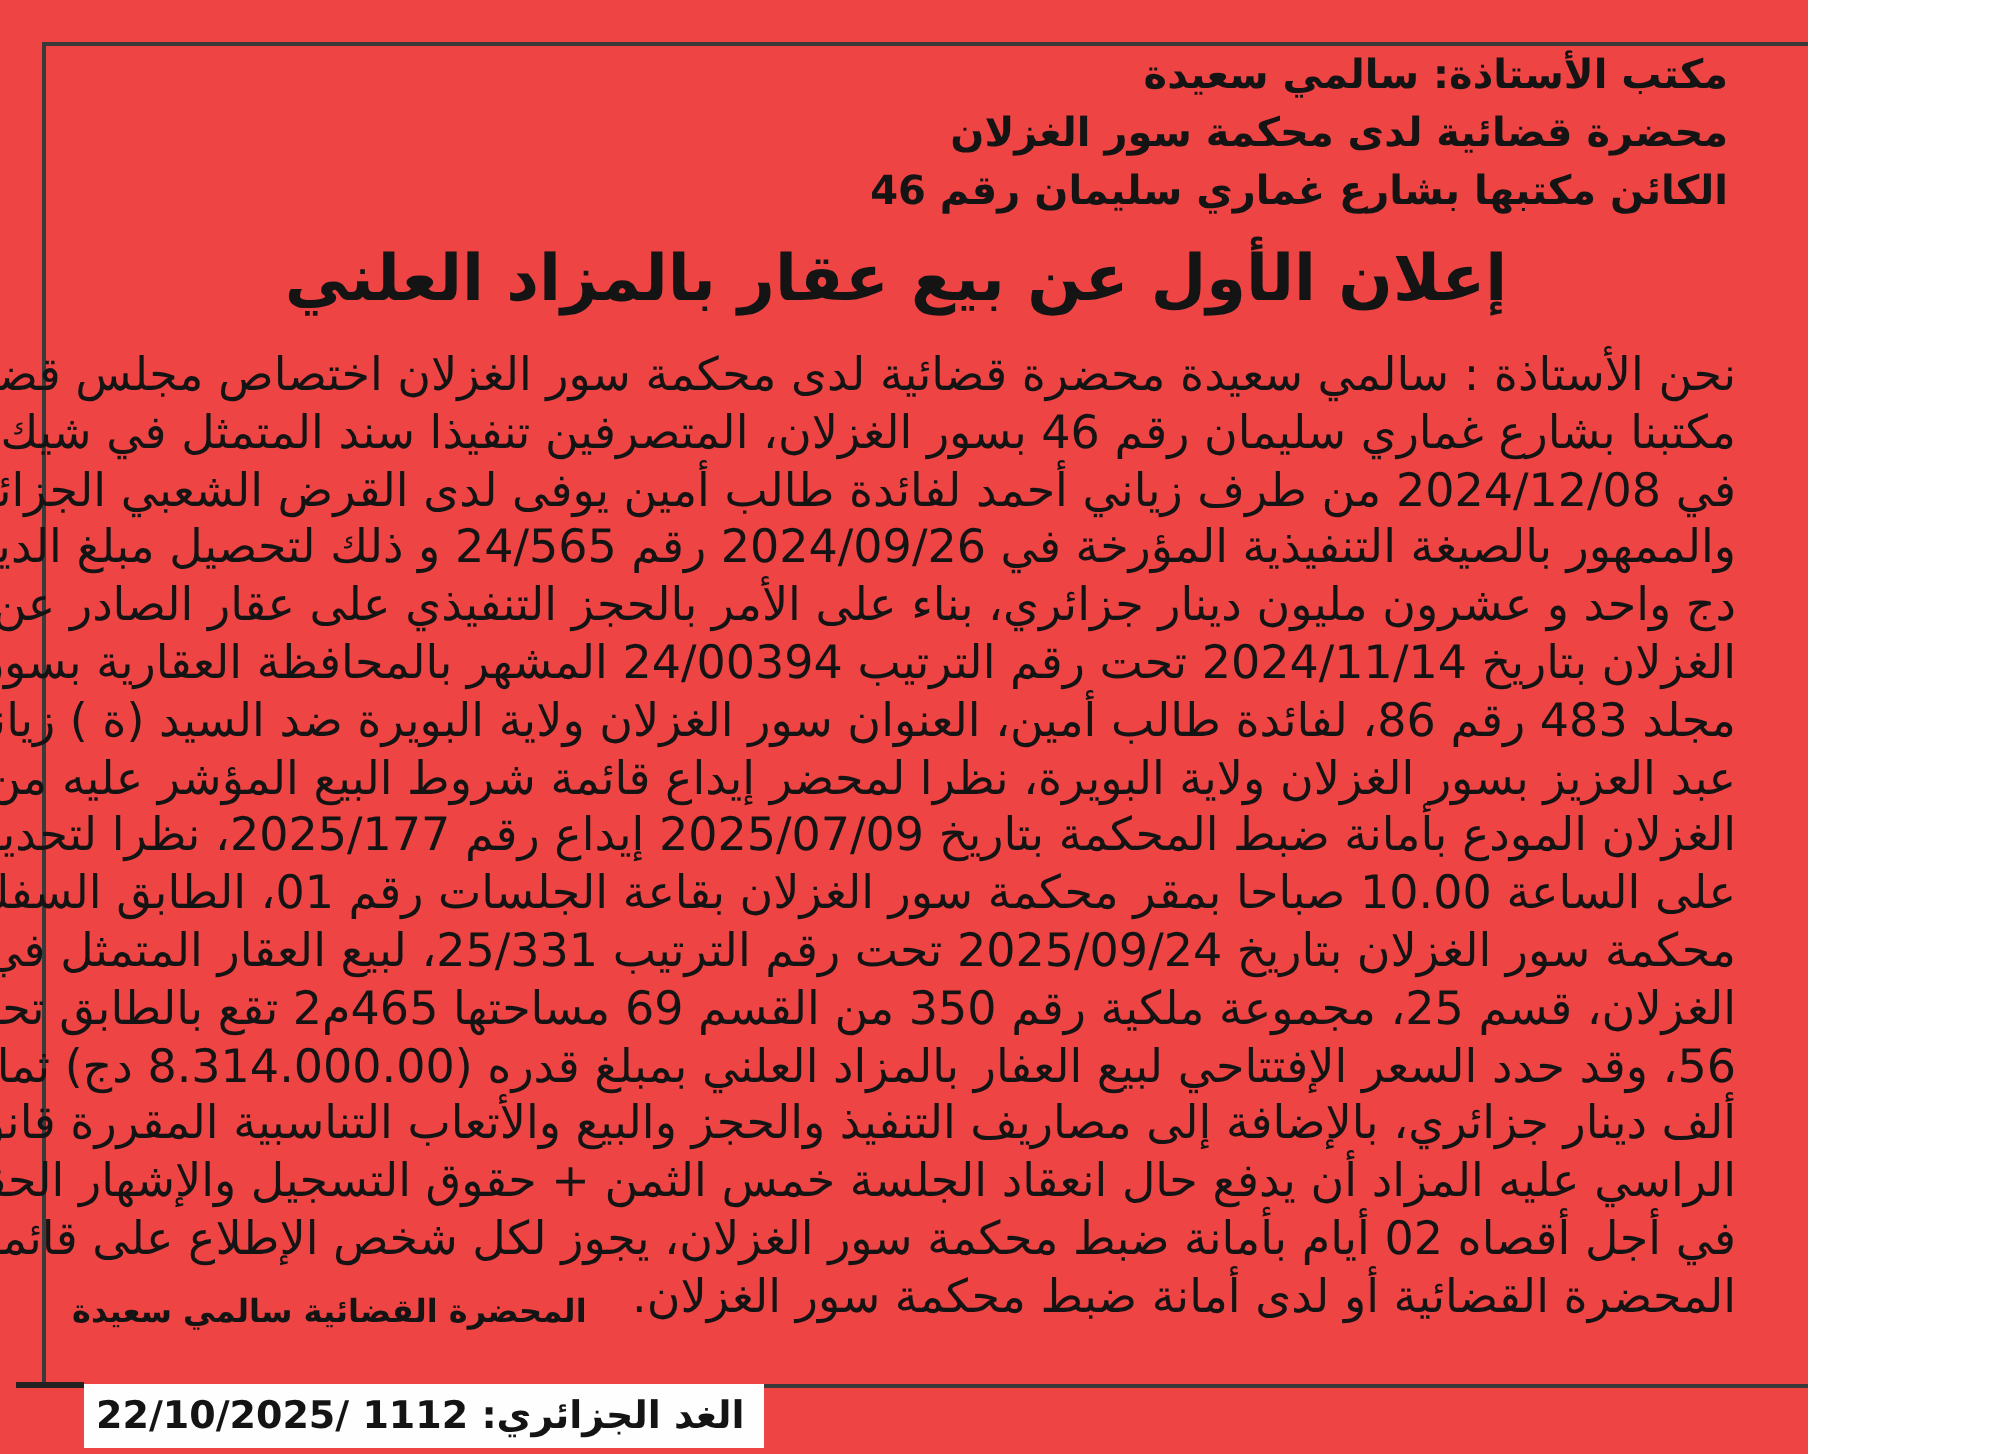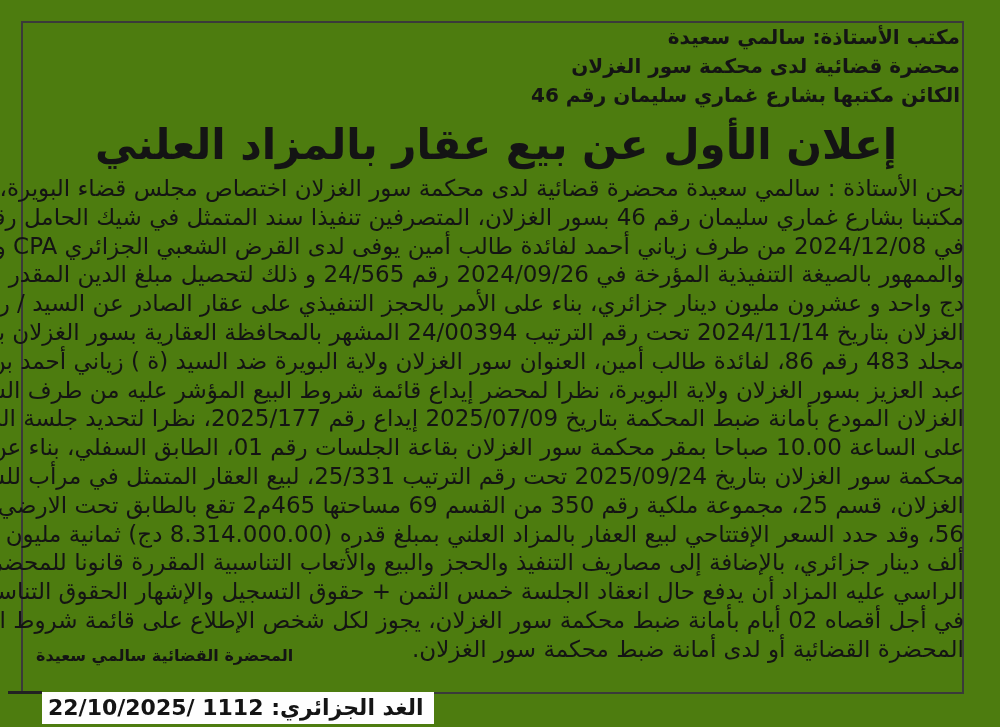--- a/index.html
+++ b/index.html
@@ -1,20 +1,20 @@
 <!DOCTYPE html>
 <html lang="ar"><head>
 <meta charset="utf-8">
 <style>
   html, body { margin: 0; padding: 0; background: #fff; }
   .sheet {
     position: relative;
-    width: 1000px;
+    width: 904px;
     height: 727px;
-    background: #4d7c0f;
+    background: #ef4444;
     font-family: "DejaVu Sans", sans-serif;
     color: #141414;
     overflow: hidden;
   }
   .frame {
     position: absolute;
     left: 21px;
     top: 21px;
     width: 943px;
     height: 673px;
@@ -33,21 +33,21 @@
     line-height: 29px;
   }
   .notice-title {
     position: absolute;
     top: 120px;
     left: 30px;
     right: 38px;
     direction: rtl;
     text-align: center;
     font-weight: bold;
-    font-size: 42px;
+    font-size: 32px;
     letter-spacing: 0.5px;
   }
   .notice-body {
     position: absolute;
     top: 174px;
     left: 16px;
     right: 36px;
     direction: rtl;
     font-size: 23px;
     line-height: 28.8px;
@@ -83,21 +83,21 @@
   }
   .footer-dash {
     width: 34px;
     height: 0;
     border-top: 3px solid #222;
   }
   .footer-text {
     background: #fefefe;
     direction: rtl;
     font-weight: bold;
-    font-size: 22px;
+    font-size: 19px;
     line-height: 32px;
     padding: 0 10px 0 6px;
     white-space: nowrap;
     margin-top: 32px;
   }
 </style>
 </head>
 <body>
 
 <div class="sheet">

